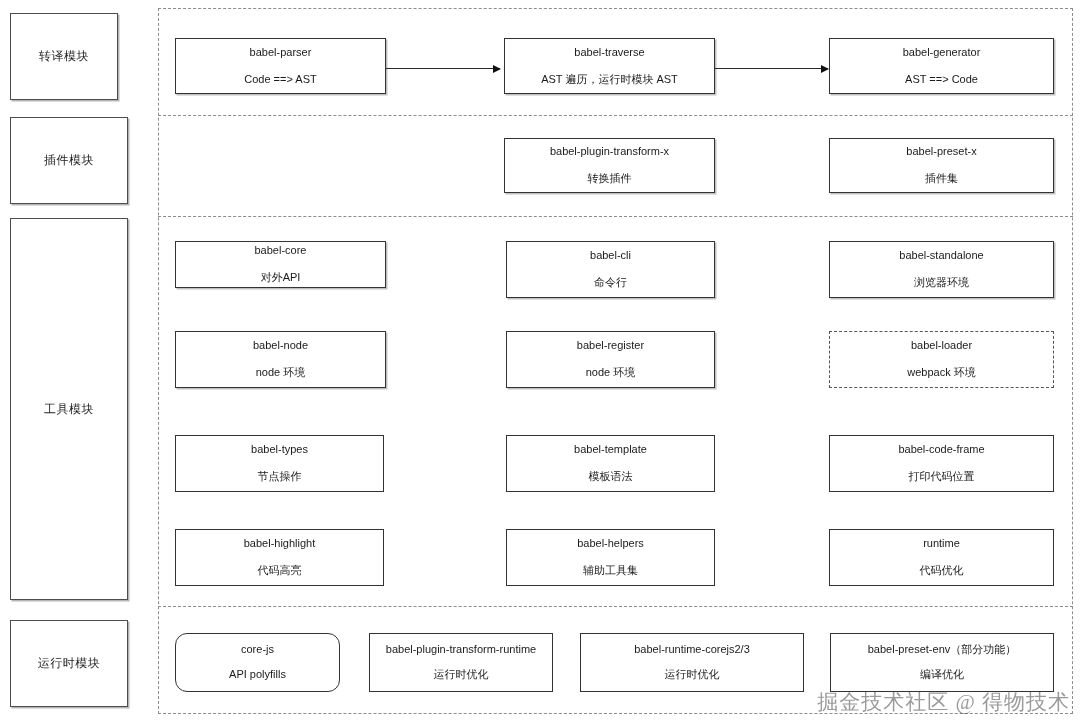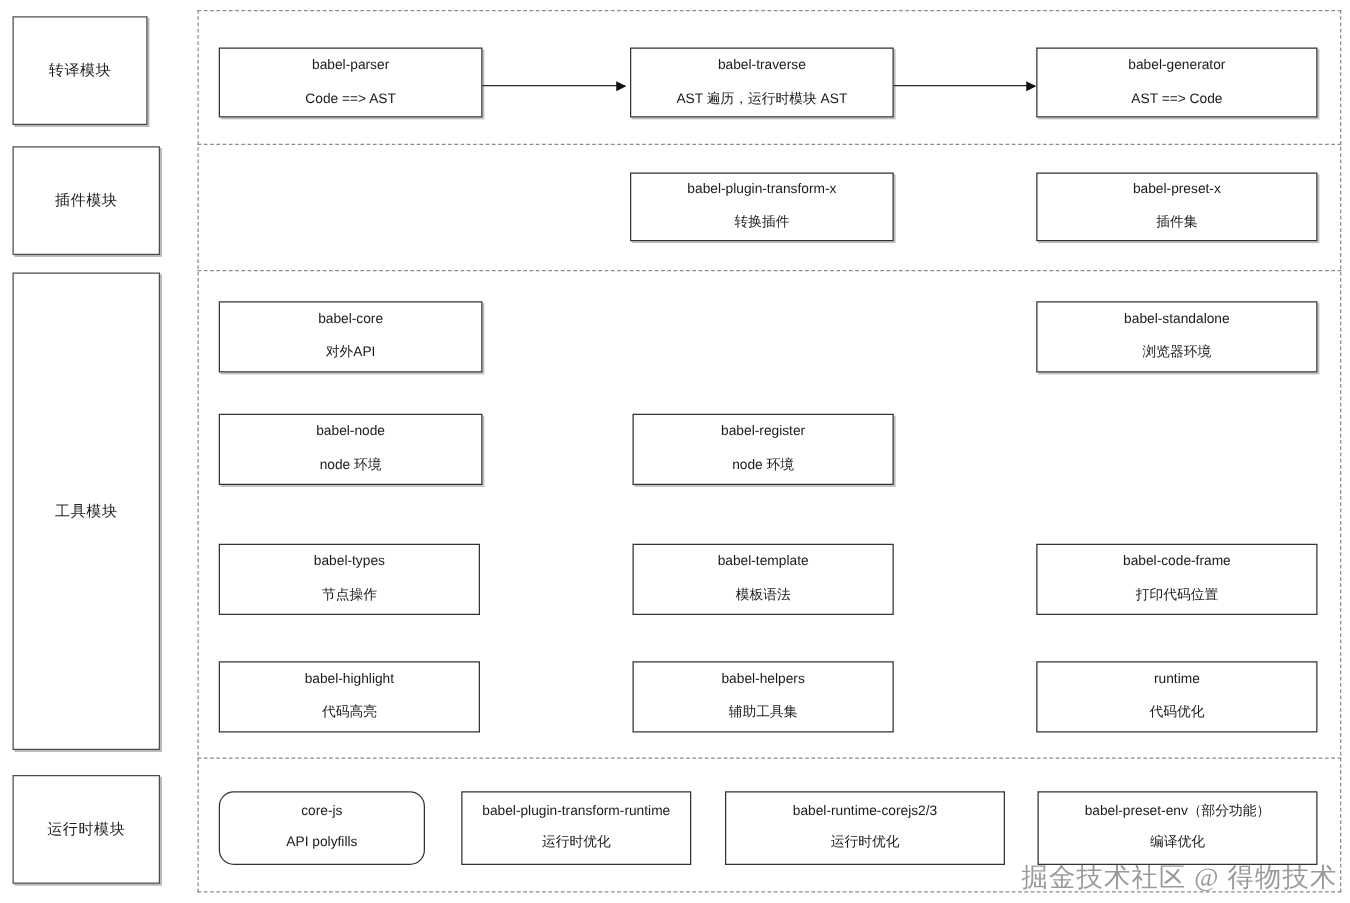--- a/index.html
+++ b/index.html
@@ -173,37 +173,45 @@
   <div class="node" style="left:504px; top:138px; width:211px; height:55px;">
     <span class="title">babel-plugin-transform-x</span>
     <span class="sub">转换插件</span>
   </div>
 
   <div class="node" style="left:829px; top:138px; width:225px; height:55px;">
     <span class="title">babel-preset-x</span>
     <span class="sub">插件集</span>
   </div>
 
-  <div class="node" style="left:175px; top:241px; width:211px; height:57px;">
+  <div class="node" style="left:175px; top:241px; width:211px; height:47px;">
     <span class="title">babel-core</span>
     <span class="sub">对外API</span>
+  </div>
+  <div class="node" style="left:506px; top:241px; width:209px; height:57px;">
+    <span class="title">babel-cli</span>
+    <span class="sub">命令行</span>
   </div>
   <div class="node" style="left:829px; top:241px; width:225px; height:57px;">
     <span class="title">babel-standalone</span>
     <span class="sub">浏览器环境</span>
   </div>
 
   <div class="node" style="left:175px; top:331px; width:211px; height:57px;">
     <span class="title">babel-node</span>
     <span class="sub">node 环境</span>
   </div>
   <div class="node" style="left:506px; top:331px; width:209px; height:57px;">
     <span class="title">babel-register</span>
     <span class="sub">node 环境</span>
   </div>
+  <div class="node dashed" style="left:829px; top:331px; width:225px; height:57px;">
+    <span class="title">babel-loader</span>
+    <span class="sub">webpack 环境</span>
+  </div>
 
   <div class="node noshadow" style="left:175px; top:435px; width:209px; height:57px;">
     <span class="title">babel-types</span>
     <span class="sub">节点操作</span>
   </div>
   <div class="node noshadow" style="left:506px; top:435px; width:209px; height:57px;">
     <span class="title">babel-template</span>
     <span class="sub">模板语法</span>
   </div>
   <div class="node noshadow" style="left:829px; top:435px; width:225px; height:57px;">

